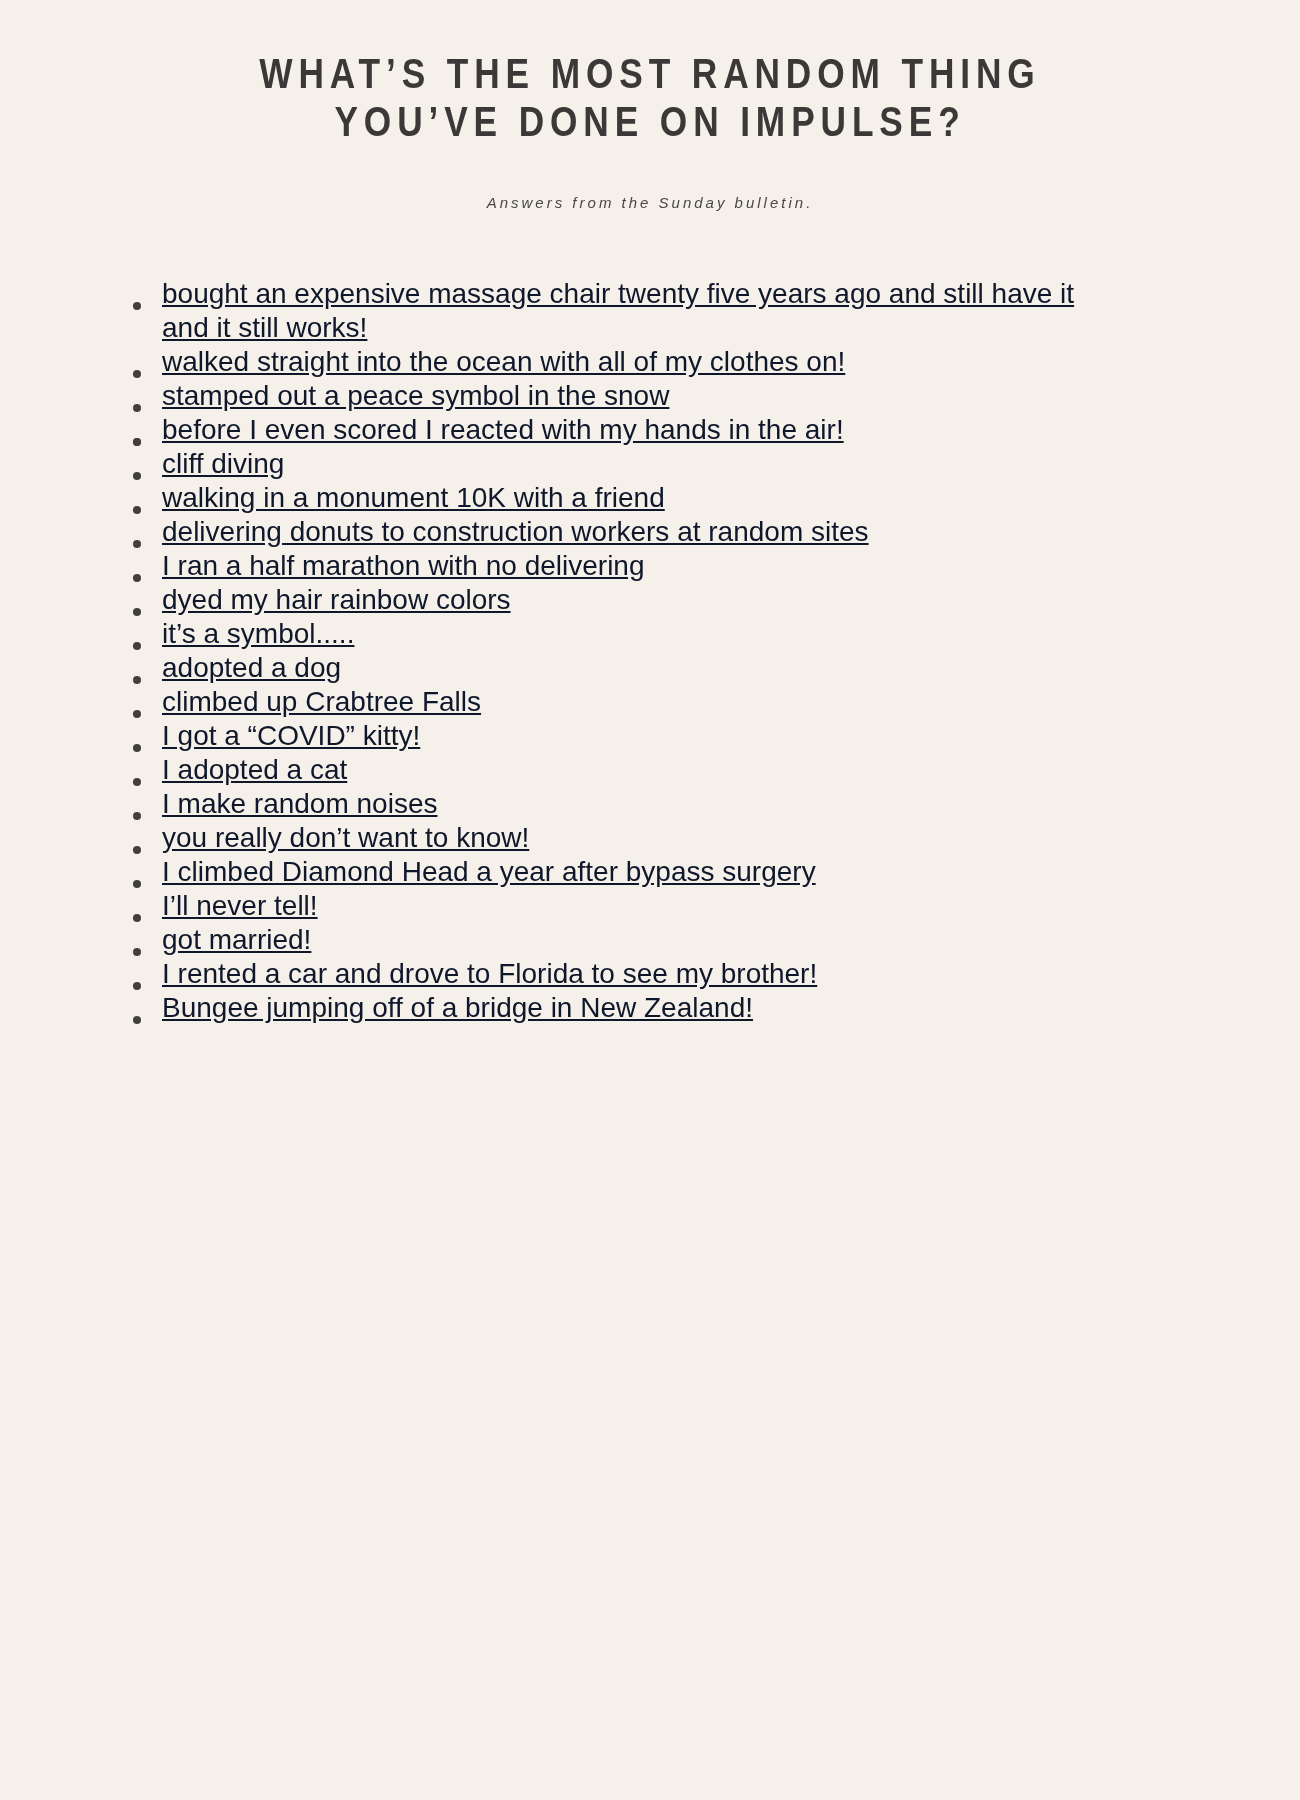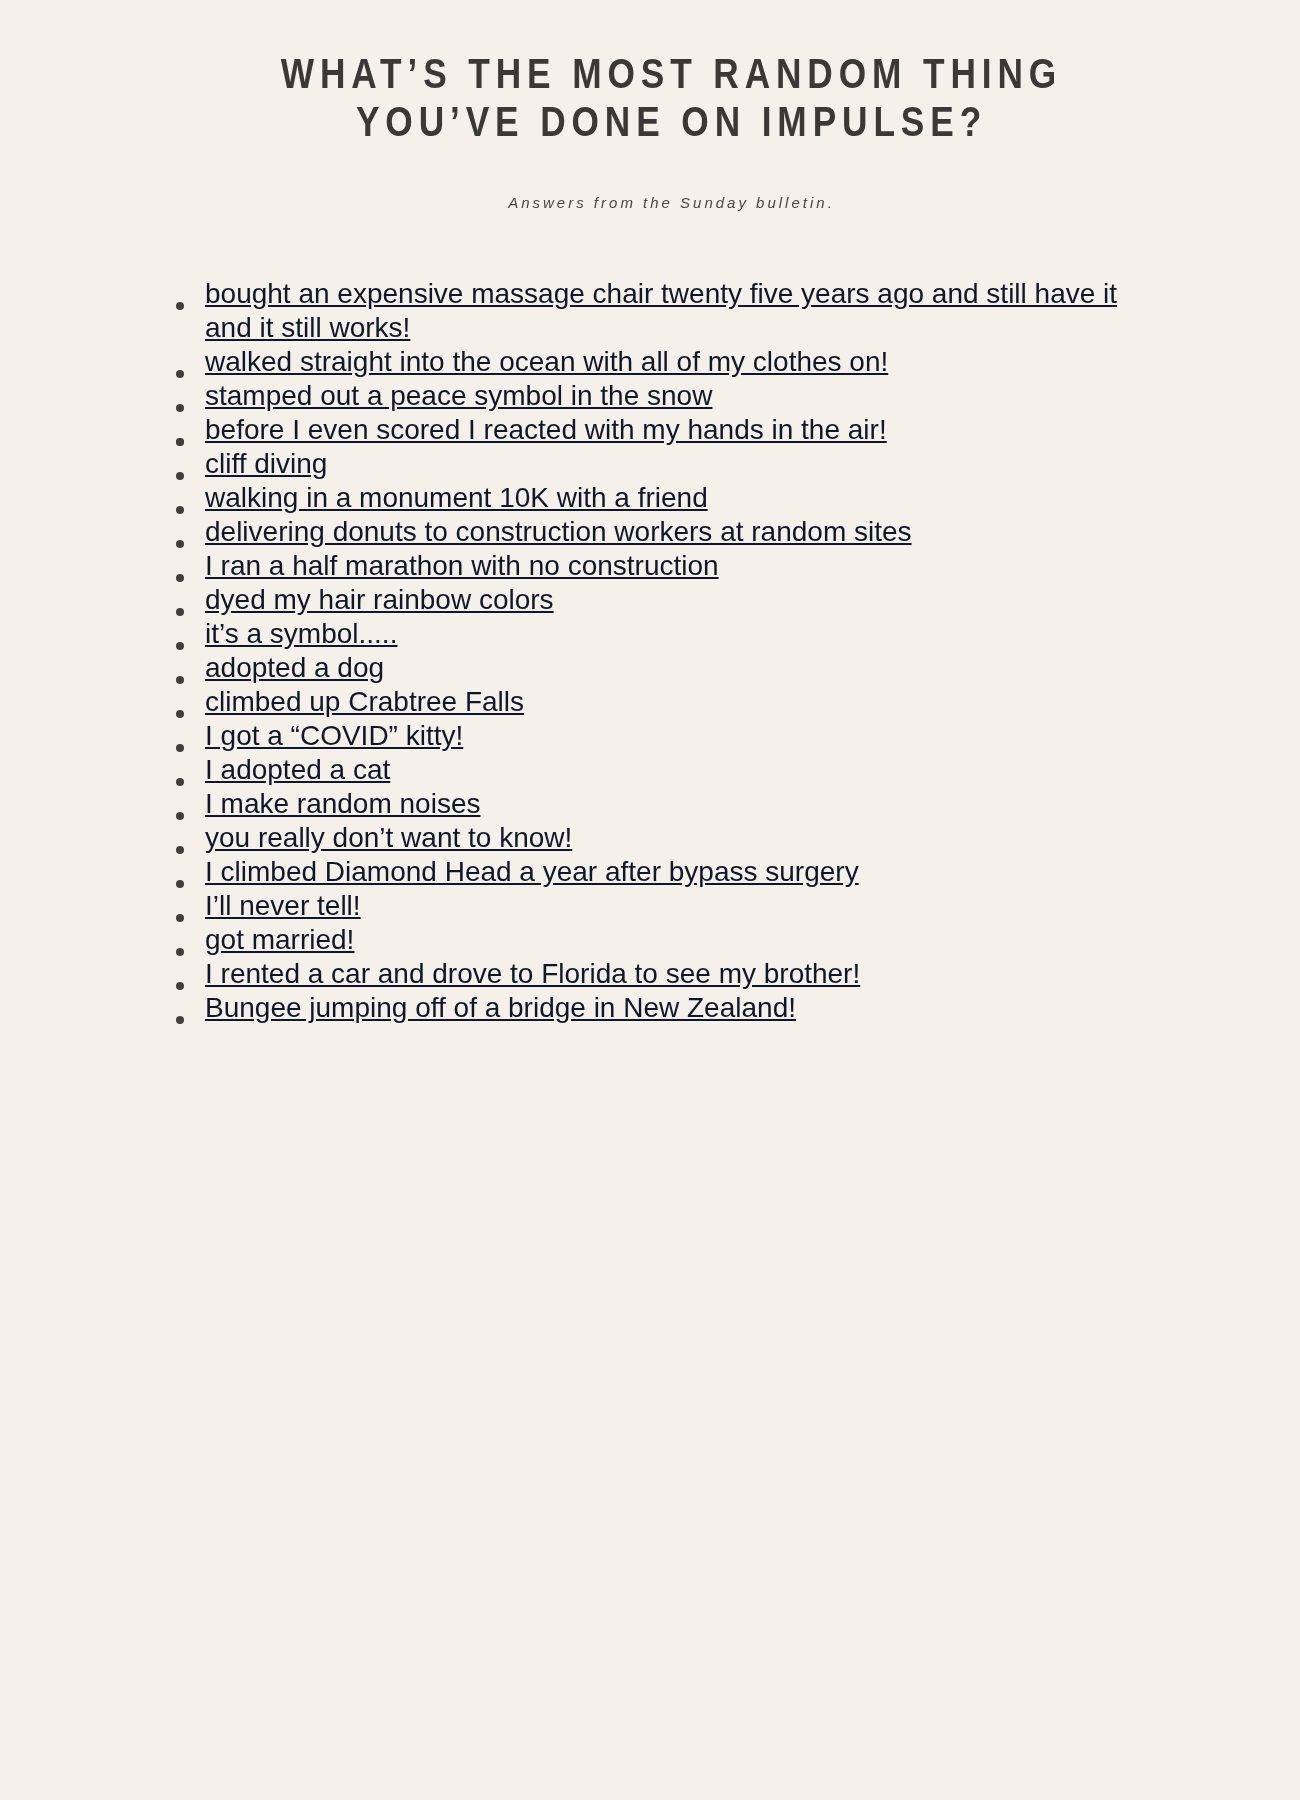--- a/index.html
+++ b/index.html
@@ -12,21 +12,20 @@
     background: #f5f0ea;
     font-family: "Liberation Sans", sans-serif;
     color: #413e3b;
     overflow: hidden;
   }
   .page {
     width: 1300px;
     height: 1800px;
     box-sizing: border-box;
     padding-top: 50px;
-    padding-left: 43px;
   }
   .title {
     margin: 0;
     text-align: center;
     font-size: 42px;
     line-height: 48px;
     font-weight: 700;
     letter-spacing: 7px;
     color: #3b3937;
     transform: scaleX(0.84);
@@ -81,21 +80,21 @@
   <p class="subtitle">Answers from the Sunday bulletin.</p>
   <ul class="answers">
       <li><span class="dot"></span><span>bought an expensive massage chair twenty five years ago and still have it and it still works!</span></li>
       <li><span class="dot"></span><span>walked straight into the ocean with all of my clothes on!</span></li>
       <li><span class="dot"></span><span>stamped out a peace symbol in the snow</span></li>
       <li><span class="dot"></span></li>
       <li><span class="dot"></span><span>before I even scored I reacted with my hands in the air!</span></li>
       <li><span class="dot"></span><span>cliff diving</span></li>
       <li><span class="dot"></span><span>walking in a monument 10K with a friend</span></li>
       <li><span class="dot"></span><span>delivering donuts to construction workers at random sites</span></li>
-      <li><span class="dot"></span><span>I ran a half marathon with no construction</span></li>
+      <li><span class="dot"></span><span>I ran a half marathon with no delivering</span></li>
       <li><span class="dot"></span><span>dyed my hair rainbow colors</span></li>
       <li><span class="dot"></span><span>it’s a symbol.....</span></li>
       <li><span class="dot"></span><span>adopted a dog</span></li>
       <li><span class="dot"></span><span>climbed up Crabtree Falls</span></li>
       <li><span class="dot"></span><span>I got a “COVID” kitty!</span></li>
       <li><span class="dot"></span><span>I adopted a cat</span></li>
       <li><span class="dot"></span><span>I make random noises</span></li>
       <li><span class="dot"></span><span>you really don’t want to know!</span></li>
       <li><span class="dot"></span><span>I climbed Diamond Head a year after bypass surgery</span></li>
       <li><span class="dot"></span><span>I’ll never tell!</span></li>

